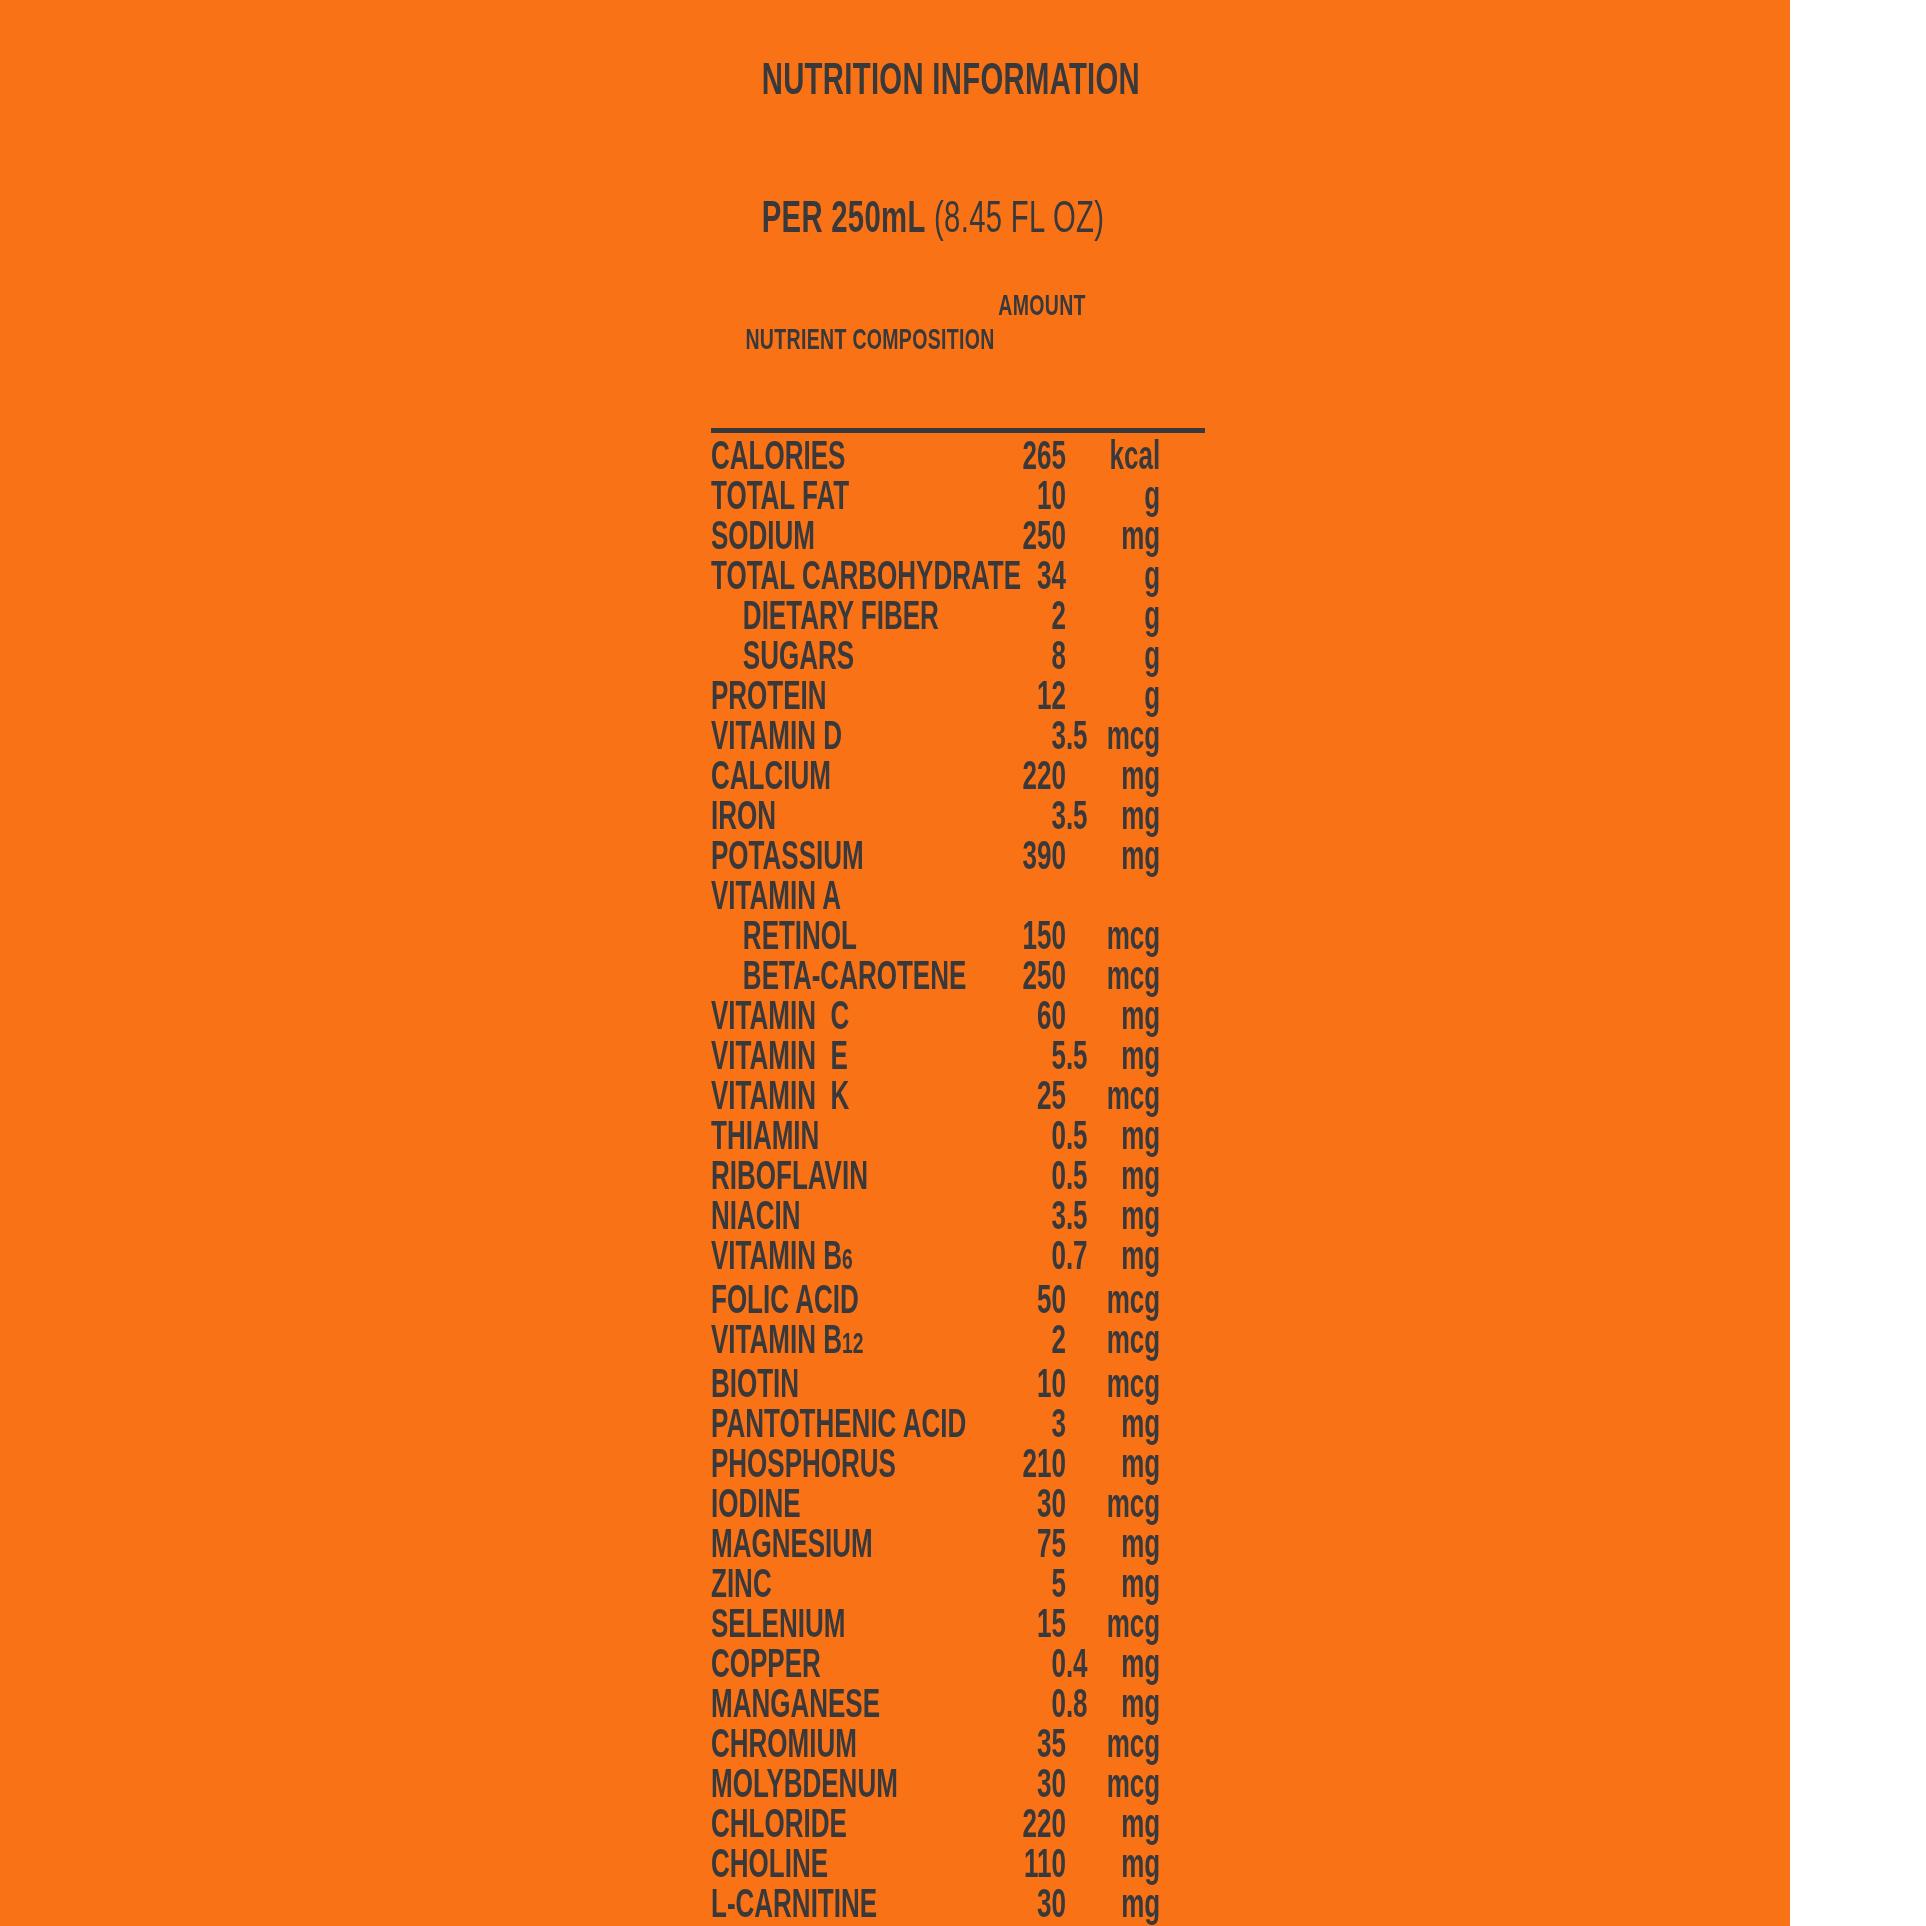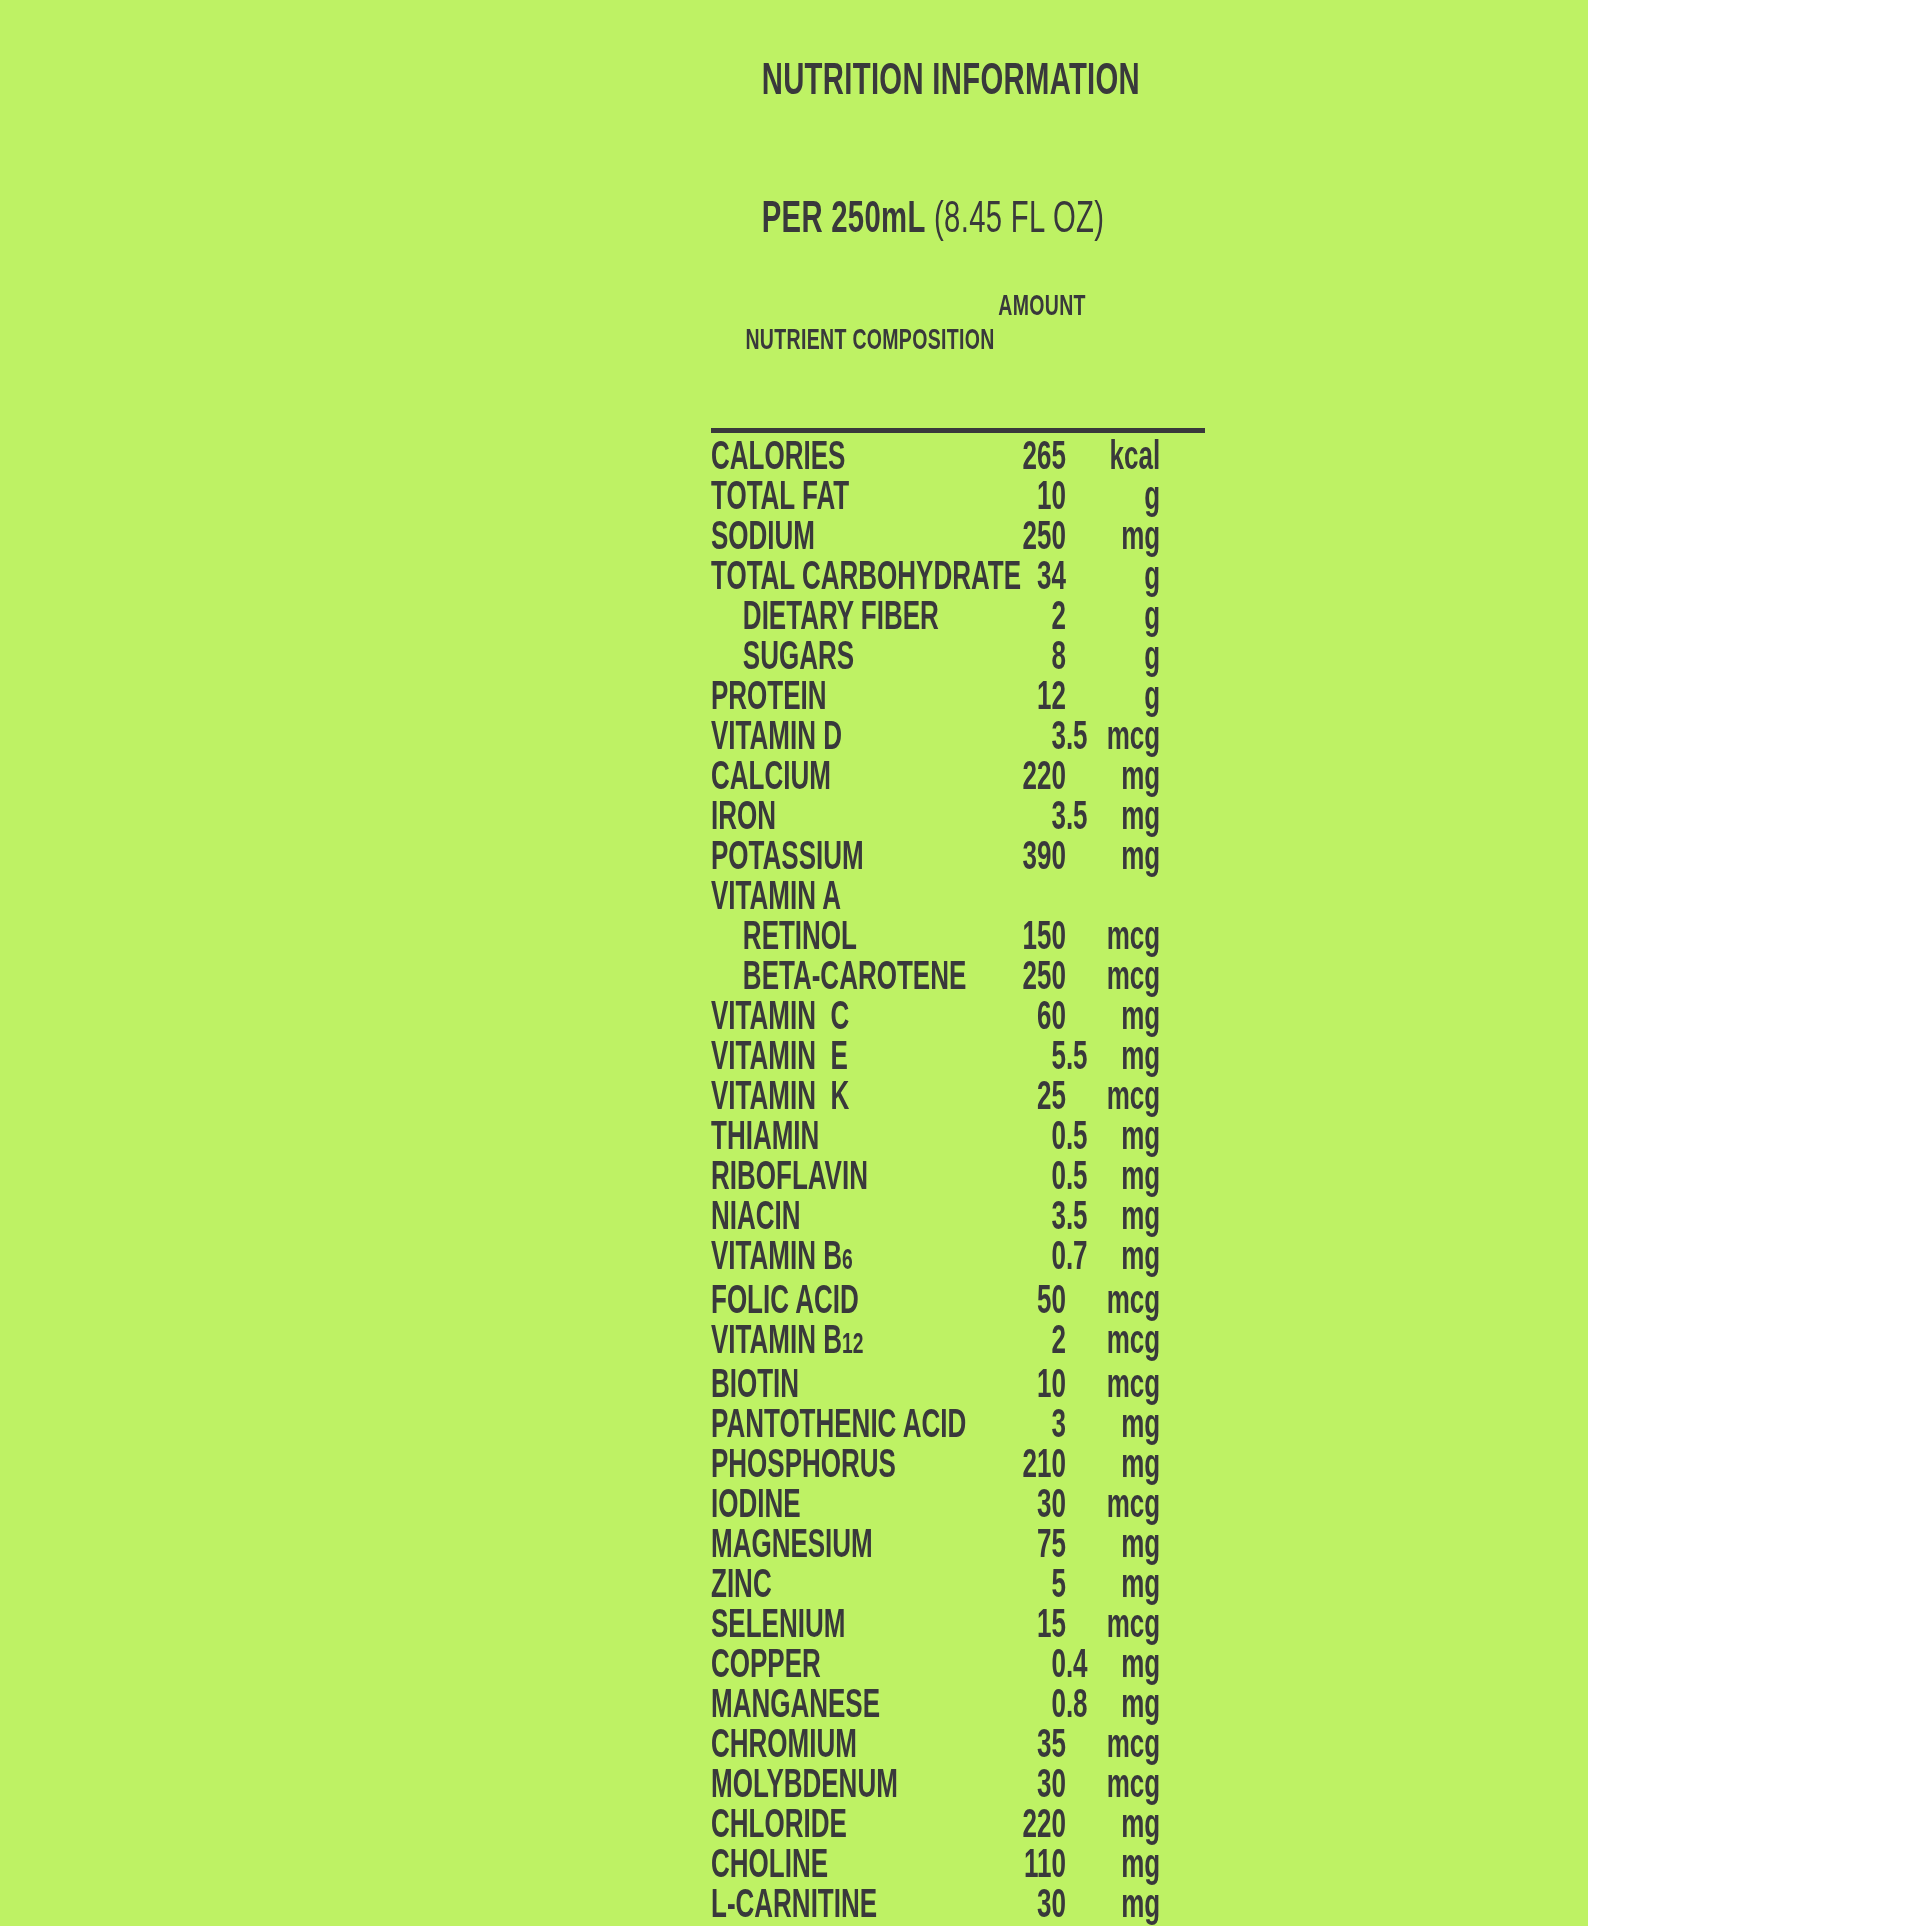--- a/index.html
+++ b/index.html
@@ -7,23 +7,23 @@
     padding: 0;
     background: #ffffff;
     width: 1927px;
     height: 1927px;
     font-family: "Liberation Sans", sans-serif;
     color: #39393b;
     overflow: hidden;
   }
   .page {
     position: relative;
-    width: 1588px;
+    width: 1790px;
     height: 1927px;
-    background: #bef264;
+    background: #f97316;
   }
   .content {
     position: absolute;
     left: 711px;
     top: 10px;
     width: 792px;
     transform: scaleX(0.65);
     transform-origin: 0 0;
   }
   .title-line {

